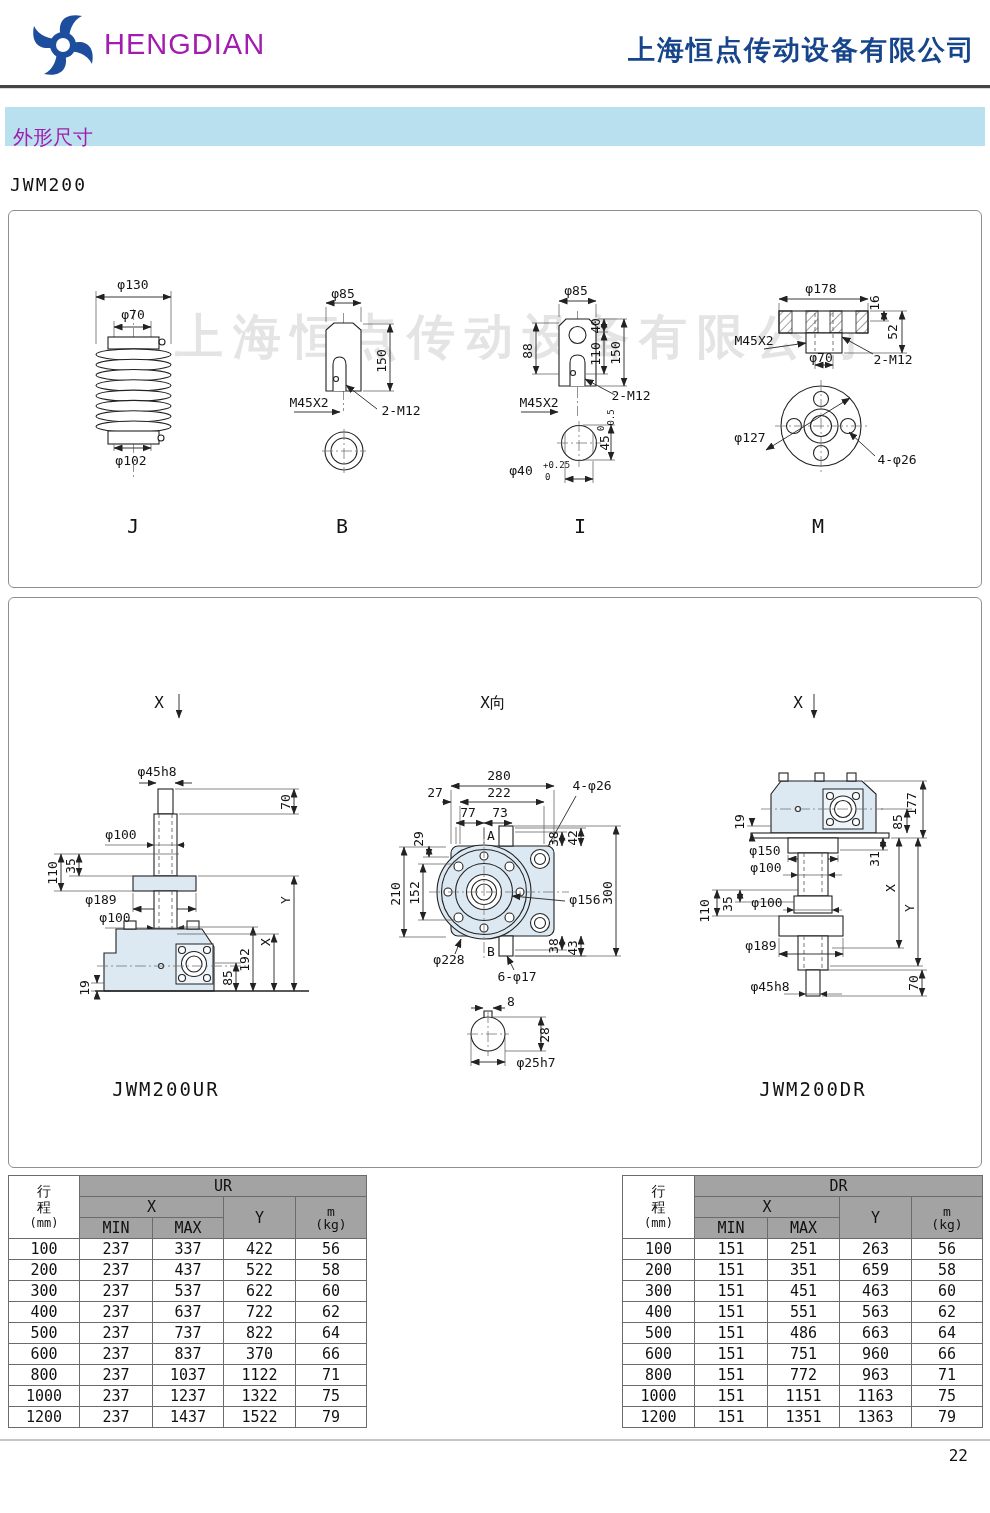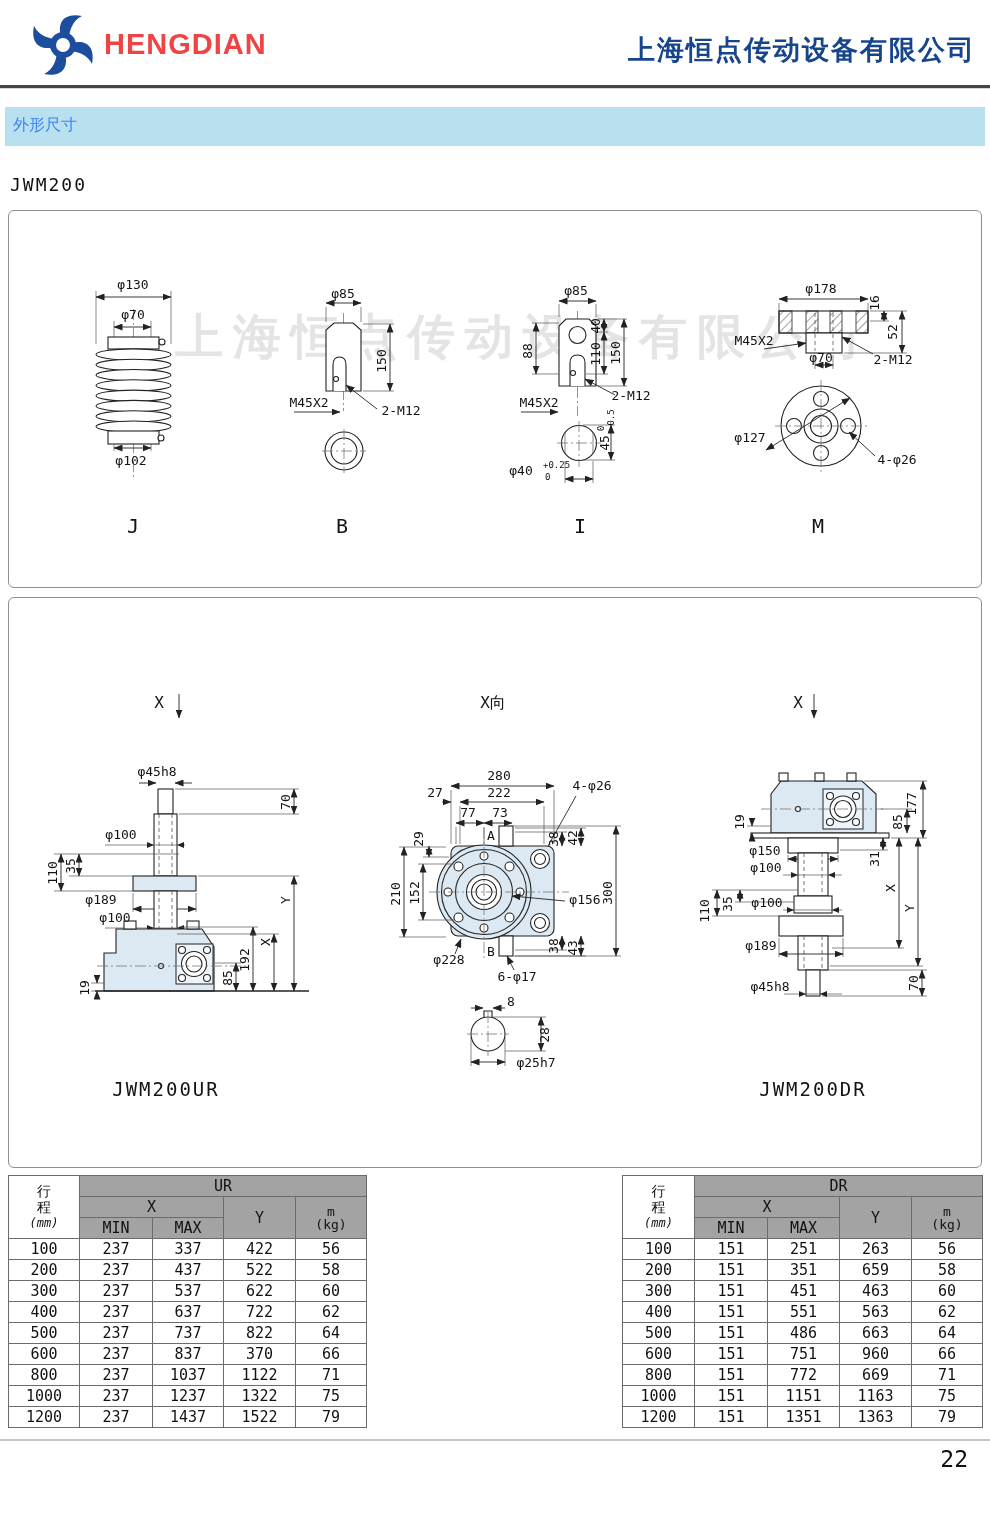--- a/index.html
+++ b/index.html
@@ -1,24 +1,24 @@
 <!DOCTYPE html>
 <html><head>
 <meta charset="utf-8">
 <style>
   html,body{margin:0;padding:0;background:#fff;}
   body{width:990px;height:1513px;position:relative;font-family:"Liberation Sans",sans-serif;color:#111;}
   .abs{position:absolute;}
   
-  .brand-text{left:104px;top:28px;font-size:29px;font-weight:700;letter-spacing:1px;color:#ef4444;}
+  .brand-text{left:104px;top:28px;font-size:29px;font-weight:400;letter-spacing:1px;color:#a21caf;}
   .company{right:14px;top:32px;font-size:27px;font-weight:700;font-family:"Liberation Serif",serif;color:#17458c;letter-spacing:2px;}
   .rule-dark{left:0;top:85px;width:990px;height:3px;background:#454545;}
   .rule-light{left:0;top:88px;width:990px;height:1px;background:#d9d9d9;}
   .section-bar{left:5px;top:107px;width:980px;height:39px;background:#b9e0ef;}
-  .section-title{left:13px;top:115px;font-size:16px;font-weight:500;color:#3b82f6;}
+  .section-title{left:13px;top:124px;font-size:20px;font-weight:500;color:#a21caf;}
   .model{left:10px;top:174px;font-size:18px;font-family:"DejaVu Sans Mono",monospace;letter-spacing:2px;}
   .panel{left:8px;width:972px;border:1px solid #8f8f8f;border-radius:6px;background:#fff;overflow:hidden;}
   .panel1{top:210px;height:376px;}
   .panel2{top:597px;height:569px;}
   .watermark{left:166px;top:94px;font-size:48px;letter-spacing:10px;color:rgba(90,90,90,0.16);white-space:nowrap;font-family:"Liberation Serif",serif;font-weight:700;}
   svg{position:absolute;left:0;top:0;}
   .ln{stroke:#222;stroke-width:1.1;fill:none;}
   .fw{fill:#fff;stroke:#222;stroke-width:1.1;}
   .fb{fill:#dce9f3;stroke:#222;stroke-width:1.1;}
   .fb2{fill:#eef5fa;stroke:#222;stroke-width:1;}
@@ -31,27 +31,27 @@
   .dimsm{font:9px "DejaVu Sans Mono",monospace;text-anchor:start;}
   .lbl{font:20px "DejaVu Sans Mono",monospace;text-anchor:middle;letter-spacing:2px;}
   .cap{font:19px "DejaVu Sans Mono",monospace;text-anchor:middle;letter-spacing:2px;}
   .xl{font:16px "DejaVu Sans Mono",monospace;text-anchor:middle;}
   
   table{border-collapse:collapse;table-layout:fixed;font-family:"DejaVu Sans Mono",monospace;font-size:15px;text-align:center;}
   td{border:1px solid #6b6b6b;padding:0;}
   .hd{background:#a3a3a3;}
   tr.h1{height:24px;} tr.h2{height:20px;} tr.h3{height:26px;}
   .cstroke div{line-height:16px;font-size:14px;}
-  .cstroke .unit{font-size:12px;font-style:italic;}
+  .cstroke .unit{font-size:12px;}
   .mhd div{line-height:13px;font-size:13px;}
   .tbl tbody tr{height:21px;}
   .tbl-left{left:8px;top:1175px;width:358px;}
   .tbl-right{left:622px;top:1175px;width:360px;}
   .footer-rule{left:0;top:1439px;width:990px;height:2px;background:#c6c6c6;}
-  .page-num{right:22px;top:1446px;font-size:23px;font-family:"DejaVu Sans Mono",monospace;}
+  .page-num{right:22px;top:1446px;font-size:16px;font-family:"DejaVu Sans Mono",monospace;}
 </style>
 </head>
 <body>
 
 <svg class="abs" style="left:30px;top:12px;" width="66" height="68" viewBox="0 0 66 68">
   <g fill="#1d4e9e">
     <path d="M33,30 C25,12 33,0 52,4 C42,9 39,19 39,29 Z"></path>
     <g transform="rotate(90 33 33)">
         <path d="M33,30 C25,12 33,0 52,4 C42,9 39,19 39,29 Z"></path>
       </g>
@@ -625,21 +625,21 @@
         <td>600</td>
         <td>151</td>
         <td>751</td>
         <td>960</td>
         <td>66</td>
       </tr>
       <tr>
         <td>800</td>
         <td>151</td>
         <td>772</td>
-        <td>669</td>
+        <td>963</td>
         <td>71</td>
       </tr>
       <tr>
         <td>1000</td>
         <td>151</td>
         <td>1151</td>
         <td>1163</td>
         <td>75</td>
       </tr>
       <tr>

